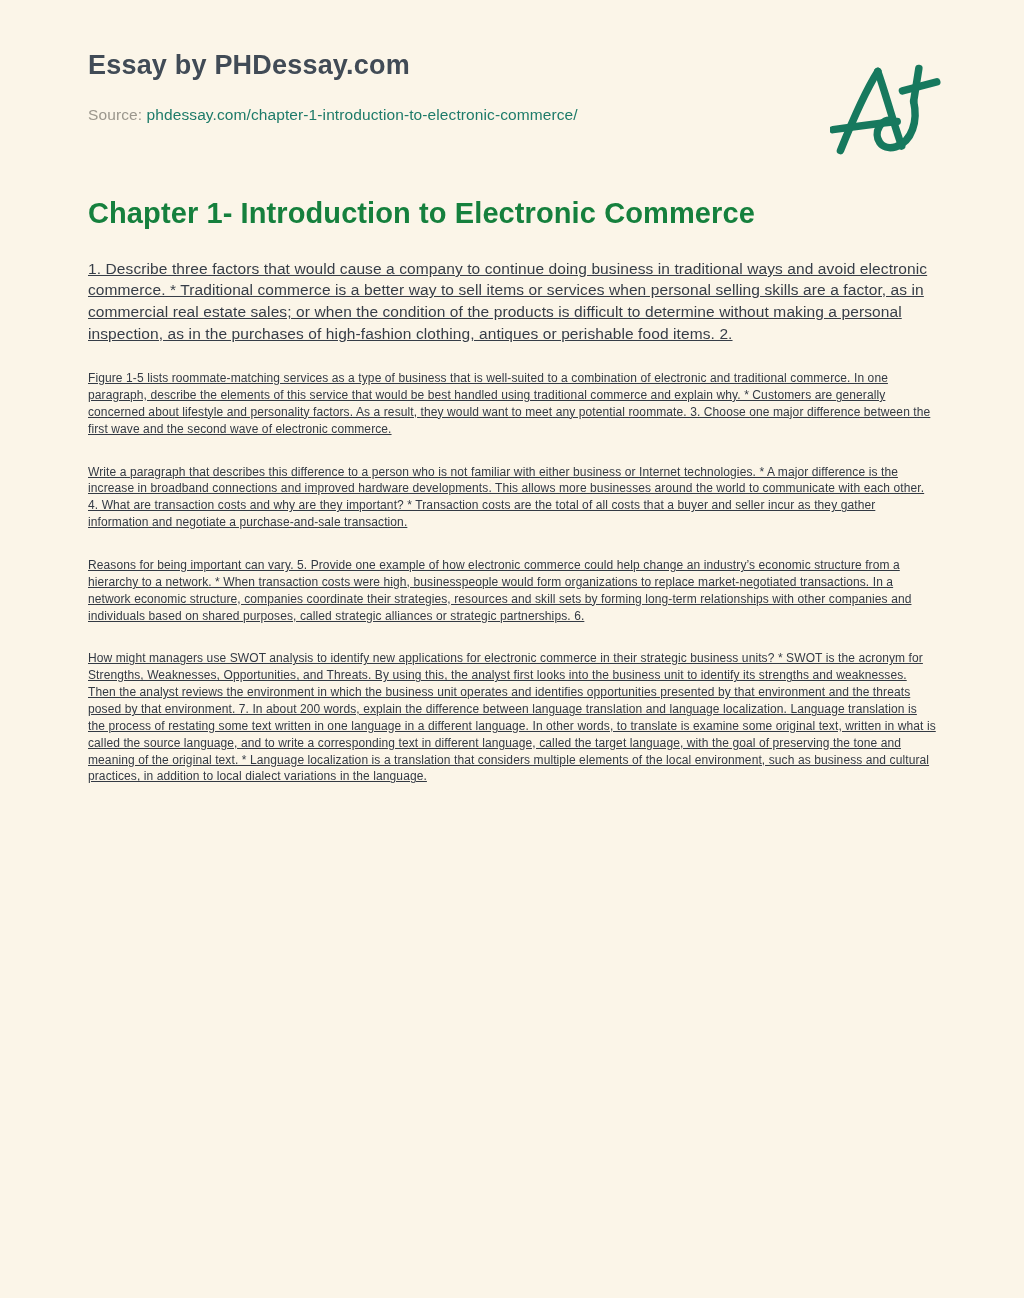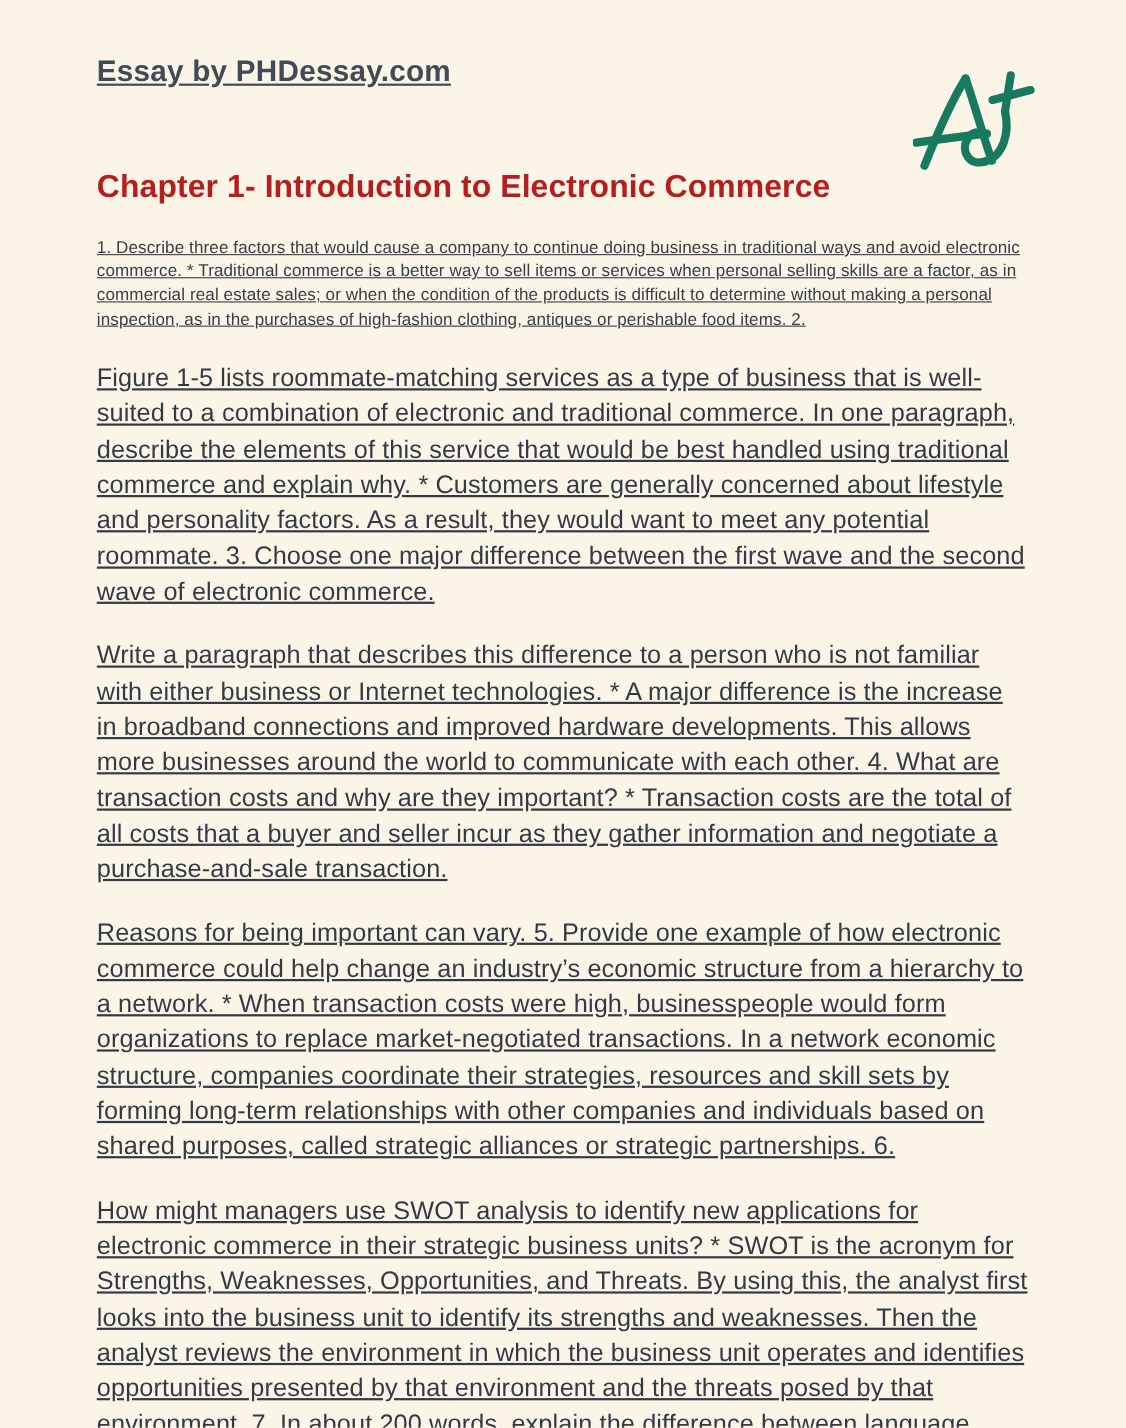--- a/index.html
+++ b/index.html
@@ -23,21 +23,20 @@
   .header {
     position: relative;
   }
   .site-title {
     margin: 0 0 25px 0;
     font-size: 27px;
     line-height: 1.15;
     font-weight: 700;
     color: #414b56;
     letter-spacing: 0.2px;
-    text-decoration: underline;
   }
   .source-line {
     margin: 0;
     font-size: 15.5px;
     color: #9b978d;
     letter-spacing: 0.1px;
   }
   .source-link {
     color: #1d7b69;
     text-decoration: none;
@@ -48,48 +47,52 @@
     top: 2px;
     right: -6px;
     width: 112px;
     height: 118px;
   }
   .article-title {
     margin: 74px 0 28px 0;
     font-size: 29px;
     line-height: 1.1;
     font-weight: 700;
-    color: #b91c1c;
+    color: #15803d;
     letter-spacing: 0.1px;
   }
   .para {
     margin: 0 0 26px 0;
     color: #363d47;
     text-decoration: underline;
   }
   .para.small {
     font-size: 15.5px;
     line-height: 1.39;
     letter-spacing: 0.1px;
   }
   .para.body {
-    font-size: 23px;
+    font-size: 12px;
     line-height: 1.405;
     letter-spacing: 0.1px;
     color: #333a44;
   }
 </style>
 </head>
 <body>
 
 <div class="page">
 
   <div class="header">
     <h1 class="site-title">Essay by PHDessay.com</h1>
 
+    <p class="source-line">
+      <span>Source:</span>
+      <a class="source-link">phdessay.com/chapter-1-introduction-to-electronic-commerce/</a>
+    </p>
 
     <svg class="logo" viewBox="0 0 150 158" fill="none">
       <g stroke="#17795E" stroke-width="10" stroke-linecap="round" fill="none">
 
         <path d="M14 132 C 30 92, 50 48, 64 26"></path>
 
         <path d="M64 26 C 74 54, 84 92, 96 126"></path>
 
         <path d="M4 104 C 32 100, 62 96, 90 93"></path>
 

